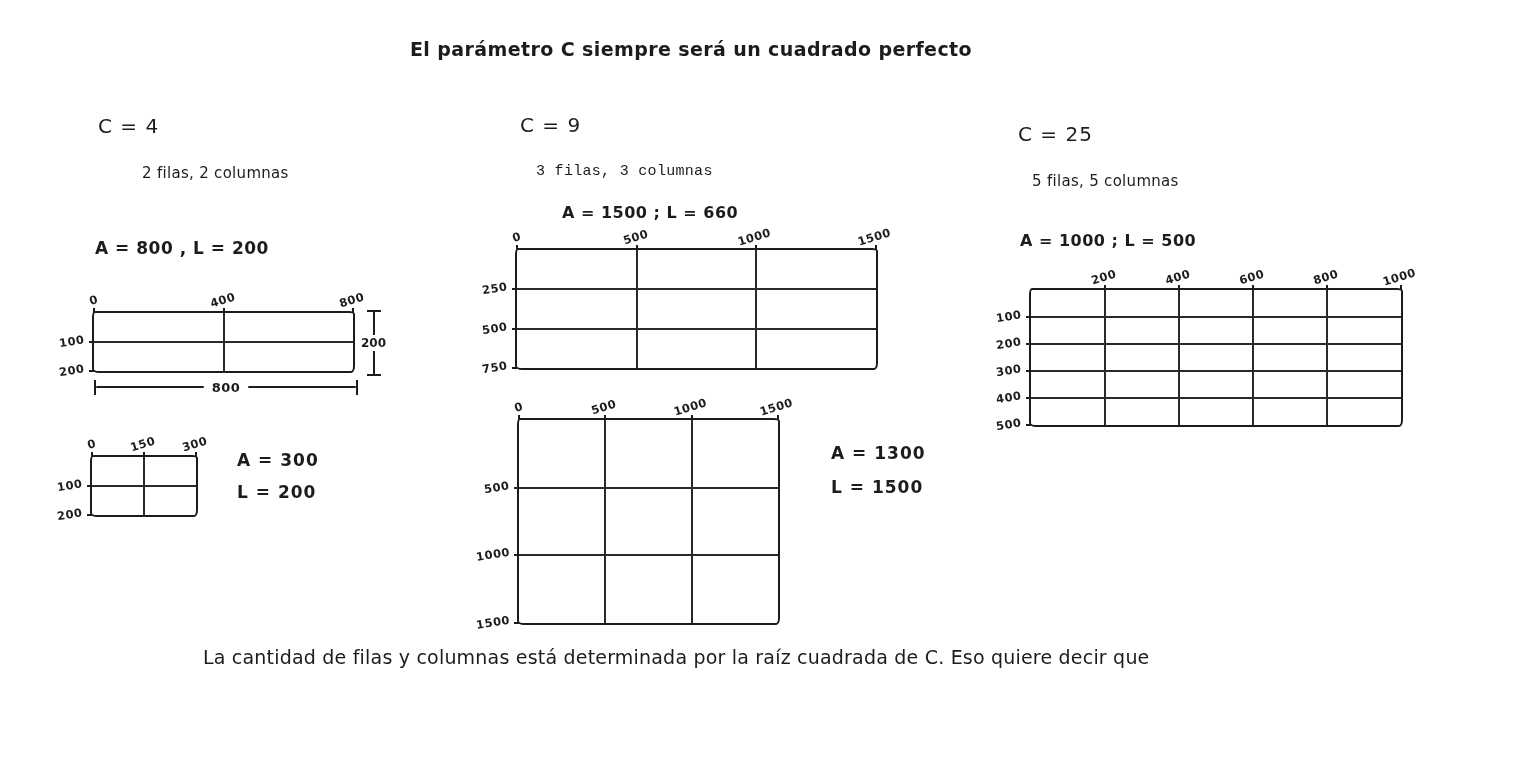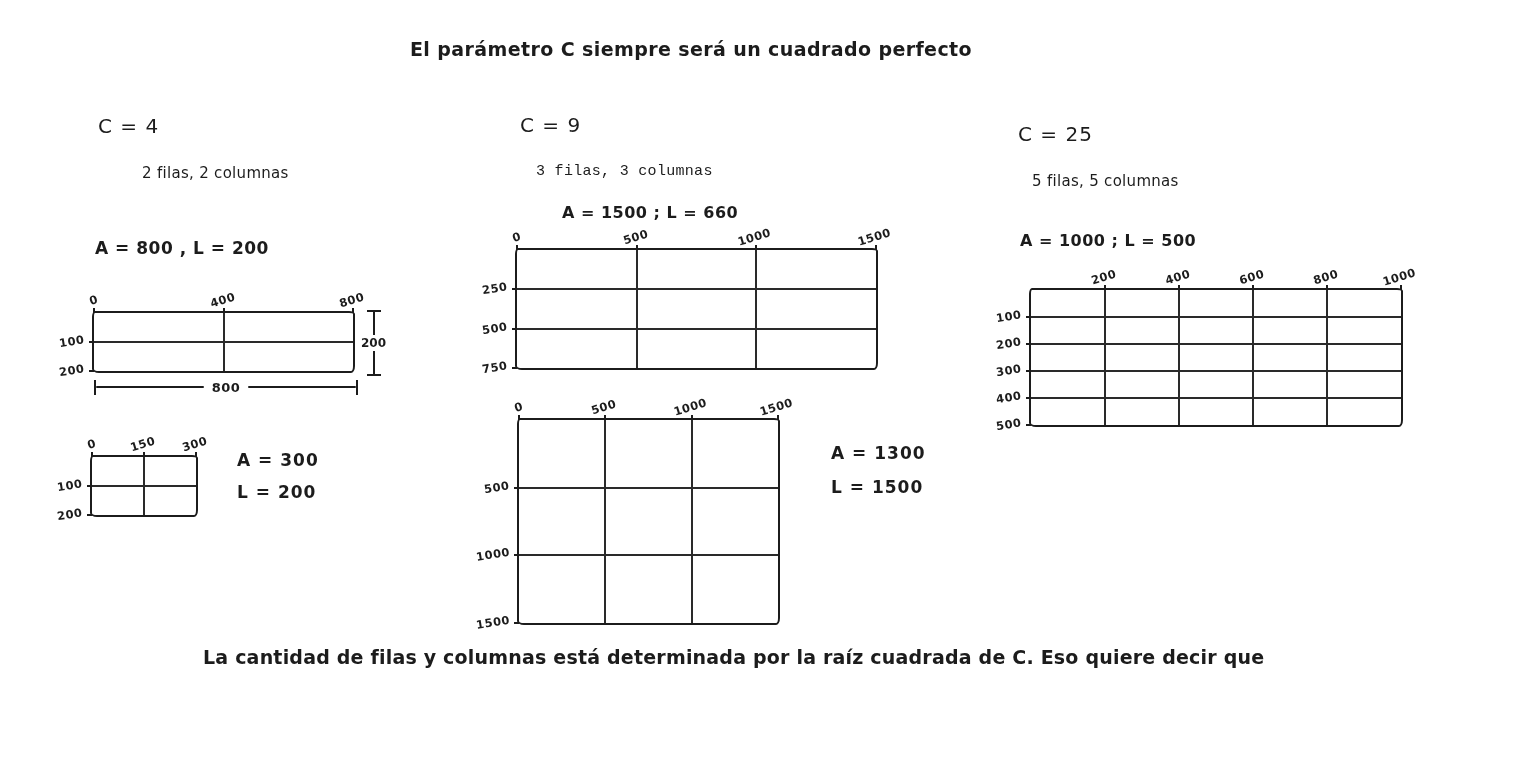--- a/index.html
+++ b/index.html
@@ -204,15 +204,15 @@
       <div class="ytmark" style="top: 40%;"></div>
       <span class="ytick" style="top: 40%;">200</span>
       <div class="ytmark" style="top: 60%;"></div>
       <span class="ytick" style="top: 60%;">300</span>
       <div class="ytmark" style="top: 80%;"></div>
       <span class="ytick" style="top: 80%;">400</span>
       <div class="ytmark" style="top: 100%;"></div>
       <span class="ytick" style="top: 100%;">500</span>
     </div>
 
-  <div class="abs footer-line" style="left:203px;top:646px;font-weight:bold;">La cantidad de filas y columnas está determinada por la raíz cuadrada de C. Eso quiere decir que</div>
+  <div class="abs footer-line" style="left:203px;top:646px;">La cantidad de filas y columnas está determinada por la raíz cuadrada de C. Eso quiere decir que</div>
 
 </div>
 
 </body></html>

